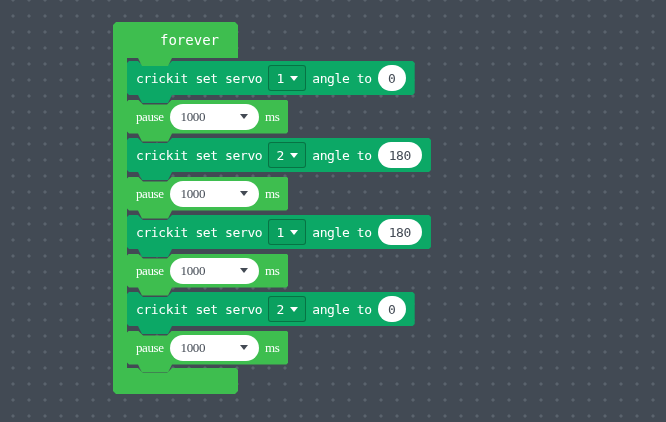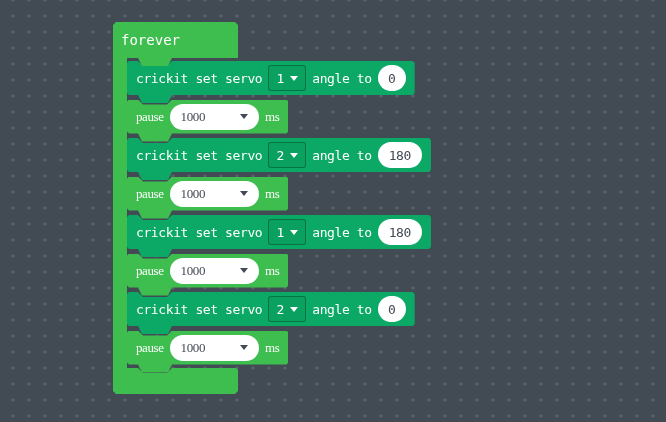--- a/index.html
+++ b/index.html
@@ -15,21 +15,21 @@
   }
   .workspace{position:absolute;inset:0;}
   
   .forever{position:absolute;left:113px;top:22px;width:125px;}
   .forever-header{
     position:relative;z-index:2;width:125px;height:44px;background:var(--loops,#3ebe4f);
     clip-path:polygon(0 3px,3px 0,calc(100% - 3px) 0,100% 3px,100% 36px,
       59px 36px,55px 44px,29px 44px,25px 36px,0 36px);
   }
   .forever-header .lbl{
-    display:block;line-height:36px;padding-left:8px;color:#fff;font-size:14px;
+    display:block;line-height:36px;padding-left:27px;color:#fff;font-size:14px;margin-left:20px;
   }
   .forever-spine{
     position:absolute;left:0;top:34px;bottom:20px;width:14px;background:var(--loops,#3ebe4f);
   }
   .forever-arm{
     position:relative;width:125px;height:26px;margin-top:3.5px;background:var(--loops,#3ebe4f);
     clip-path:polygon(0 0,25px 0,30px 5px,54px 5px,59px 0,
       calc(100% - 2px) 0,100% 2px,100% calc(100% - 3px),calc(100% - 3px) 100%,
       3px 100%,0 calc(100% - 3px));
   }

